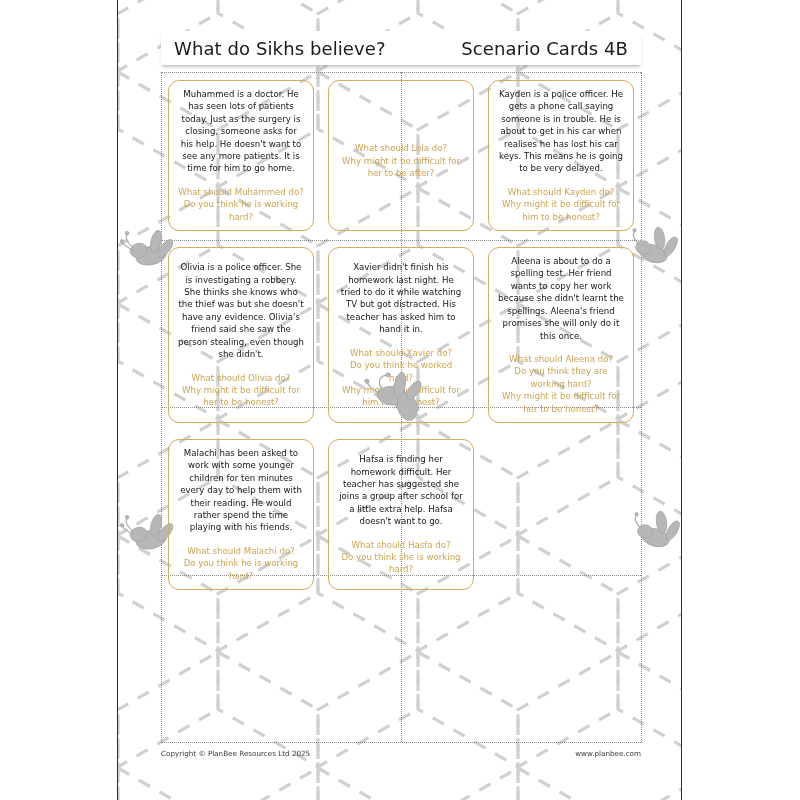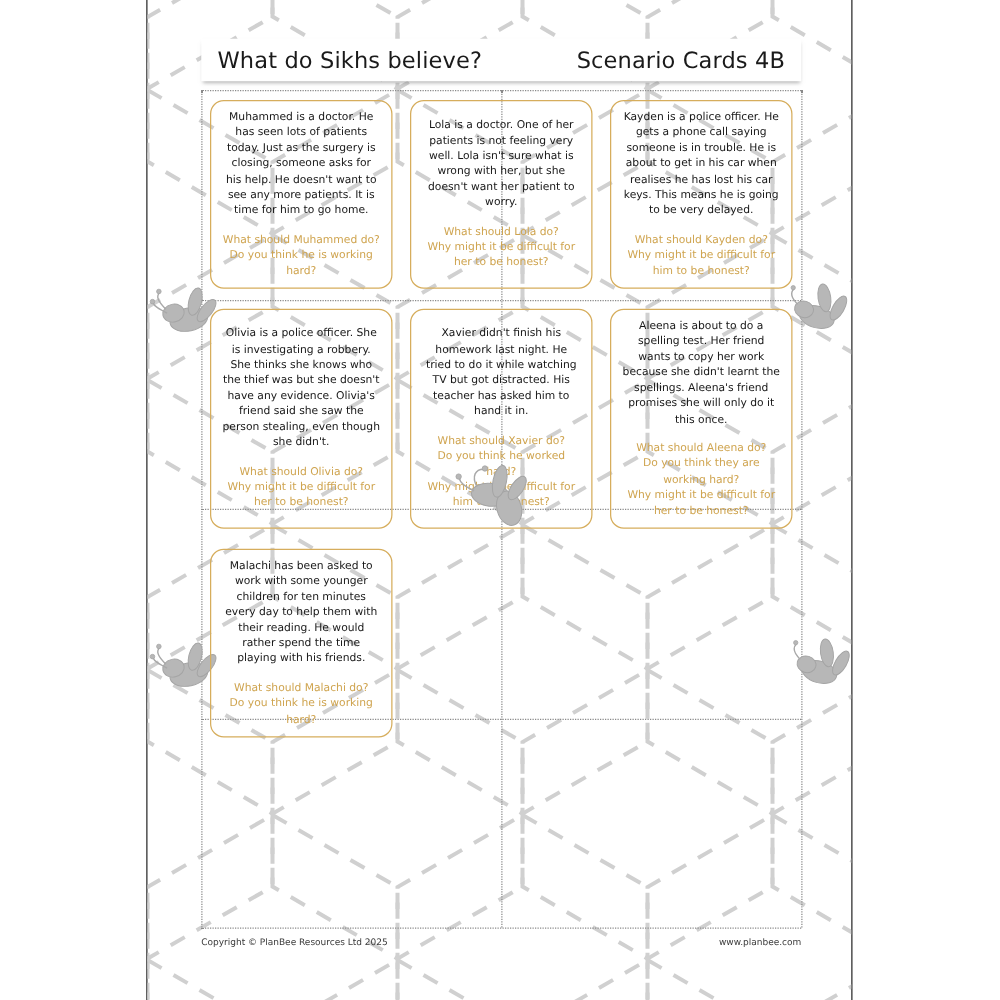--- a/index.html
+++ b/index.html
@@ -314,23 +314,22 @@
       <div class="card-cell">
         <div class="card">
           <p class="card-scenario">Muhammed is a doctor. He has seen lots of patients today. Just as the surgery is closing, someone asks for his help. He doesn't want to see any more patients. It is time for him to go home.</p>
           <p class="card-questions" style="white-space:pre-line;">What should Muhammed do?
 Do you think he is working hard?</p>
         </div>
       </div>
 
       <div class="card-cell">
         <div class="card">
-          <p class="card-scenario">Lola is a doctor. One of her patients is not feeling very well. Lola isn't sure what is wrong with her, but she doesn't want her patient to worry.</p>
           <p class="card-questions" style="white-space:pre-line;">What should Lola do?
-Why might it be difficult for her to be honest?</p>
+Why might it be difficult for her to be after?</p>
         </div>
       </div>
 
       <div class="card-cell">
         <div class="card">
           <p class="card-scenario">Kayden is a police officer. He gets a phone call saying someone is in trouble. He is about to get in his car when realises he has lost his car keys. This means he is going to be very delayed.</p>
           <p class="card-questions" style="white-space:pre-line;">What should Kayden do?
 Why might it be difficult for him to be honest?</p>
         </div>
       </div>
@@ -362,20 +361,27 @@
       </div>
 
       <div class="card-cell">
         <div class="card">
           <p class="card-scenario">Malachi has been asked to work with some younger children for ten minutes every day to help them with their reading. He would rather spend the time playing with his friends.</p>
           <p class="card-questions" style="white-space:pre-line;">What should Malachi do?
 Do you think he is working hard?</p>
         </div>
       </div>
 
+      <div class="card-cell">
+        <div class="card">
+          <p class="card-scenario">Hafsa is finding her homework difficult. Her teacher has suggested she joins a group after school for a little extra help. Hafsa doesn't want to go.</p>
+          <p class="card-questions" style="white-space:pre-line;">What should Hasfa do?
+Do you think she is working hard?</p>
+        </div>
+      </div>
 
     </div>
 
     <div class="footer">
       <div class="footer-text">Copyright © PlanBee Resources Ltd 2025</div>
       <div class="footer-text">www.planbee.com</div>
     </div>
 
   </div>
 </div>

